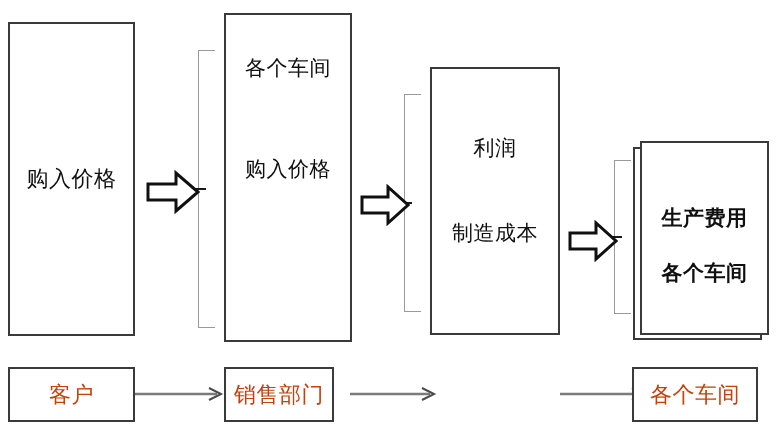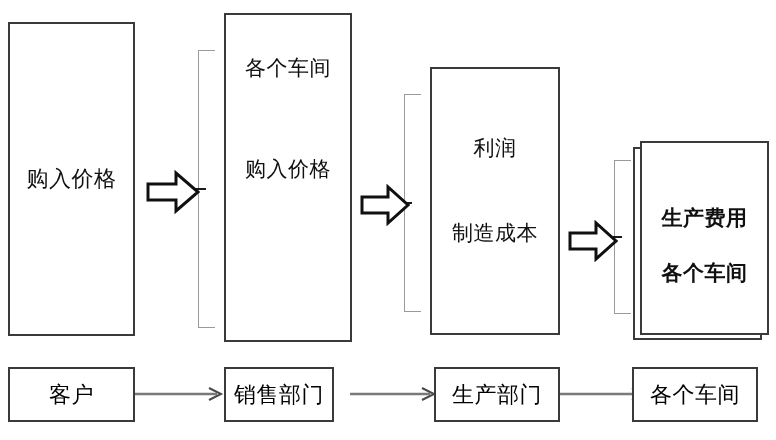--- a/index.html
+++ b/index.html
@@ -124,21 +124,21 @@
 
   
   .dept-box {
     position: absolute;
     box-sizing: border-box;
     border: 2px solid #3a3a3a;
     background: #ffffff;
     display: flex;
     align-items: center;
     justify-content: center;
-    color: #000000;
+    color: #c2410c;
     font-size: 22px;
     letter-spacing: 0.5px;
     white-space: nowrap;
     height: 55px;
     top: 367px;
     z-index: 3;
   }
   #dept-customer   { left: 8px;   width: 127px; }
   #dept-sales      { left: 224px; width: 110px; }
   #dept-production { left: 434px; width: 126px; }
@@ -203,23 +203,20 @@
 
   <div class="dept-box" id="dept-sales">
     <span>销售部门</span>
   </div>
 
   <svg class="thin-arrow" style="left:350px; top:382px;" width="90" height="24" viewBox="0 0 90 24">
     <line x1="0" y1="12" x2="80" y2="12" stroke="#7a7a7a" stroke-width="2.4"></line>
     <polyline points="72,6 84,12 72,18" fill="none" stroke="#4a4a4a" stroke-width="2"></polyline>
   </svg>
 
-  <div class="dept-box" id="dept-production">
-    <span>生产部门</span>
-  </div>
 
   <svg class="thin-arrow" style="left:560px; top:382px;" width="90" height="24" viewBox="0 0 90 24">
     <line x1="0" y1="12" x2="80" y2="12" stroke="#7a7a7a" stroke-width="2.4"></line>
     <polyline points="72,6 84,12 72,18" fill="none" stroke="#4a4a4a" stroke-width="2"></polyline>
   </svg>
 
   <div class="dept-box" id="dept-workshop">
     <span>各个车间</span>
   </div>
 

